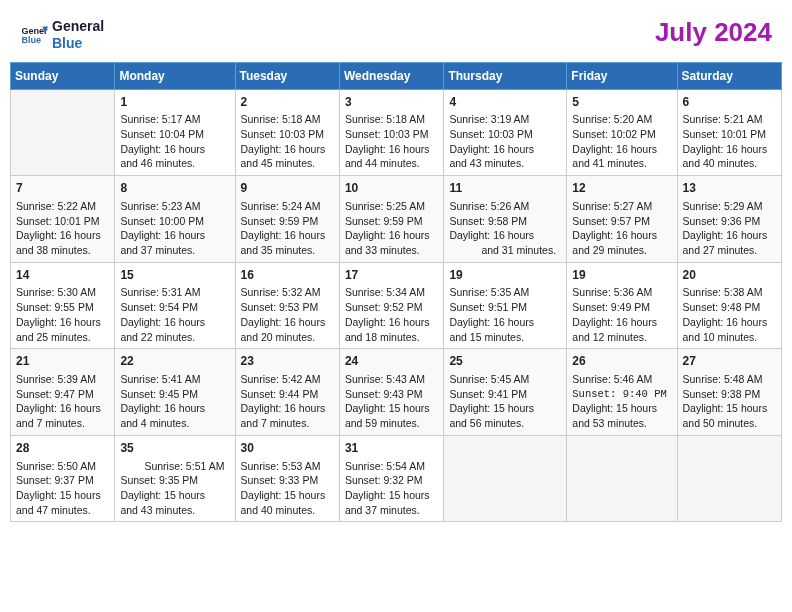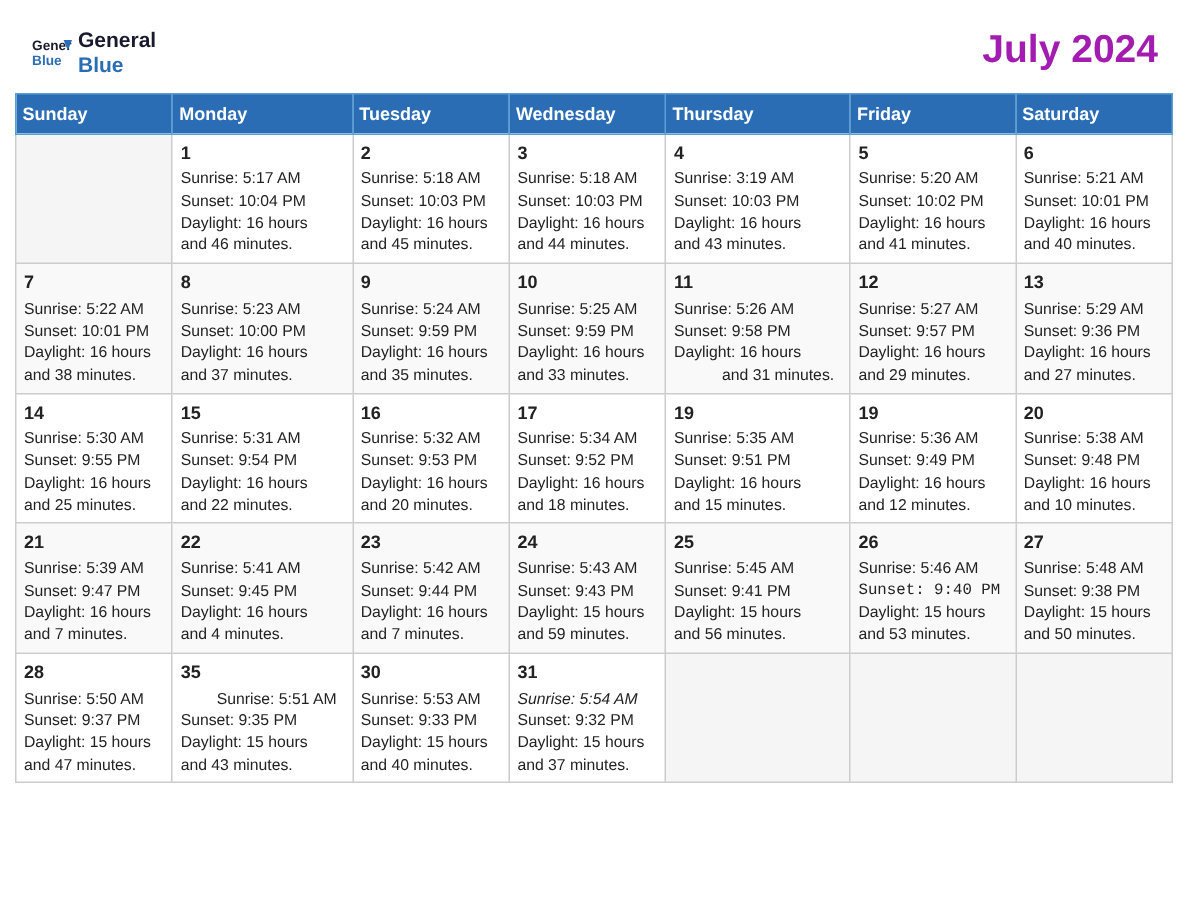--- a/index.html
+++ b/index.html
@@ -328,21 +328,21 @@
         </td>
         <td>
           <span class="day-number">30</span>
           <span style="display: block;">Sunrise: 5:53 AM</span>
           <span style="display: block;">Sunset: 9:33 PM</span>
           <span style="display: block;">Daylight: 15 hours</span>
           <span style="display: block;">and 40 minutes.</span>
         </td>
         <td>
           <span class="day-number">31</span>
-          <span style="display: block; font-style: italic;">Sunrise: 5:54 AM</span>
+          <span style="display: block;">Sunrise: 5:54 AM</span>
           <span style="display: block;">Sunset: 9:32 PM</span>
           <span style="display: block;">Daylight: 15 hours</span>
           <span style="display: block;">and 37 minutes.</span>
         </td>
         <td class="empty-cell"></td>
         <td class="empty-cell"></td>
         <td class="empty-cell"></td>
       </tr>
     </tbody>
 </table>

